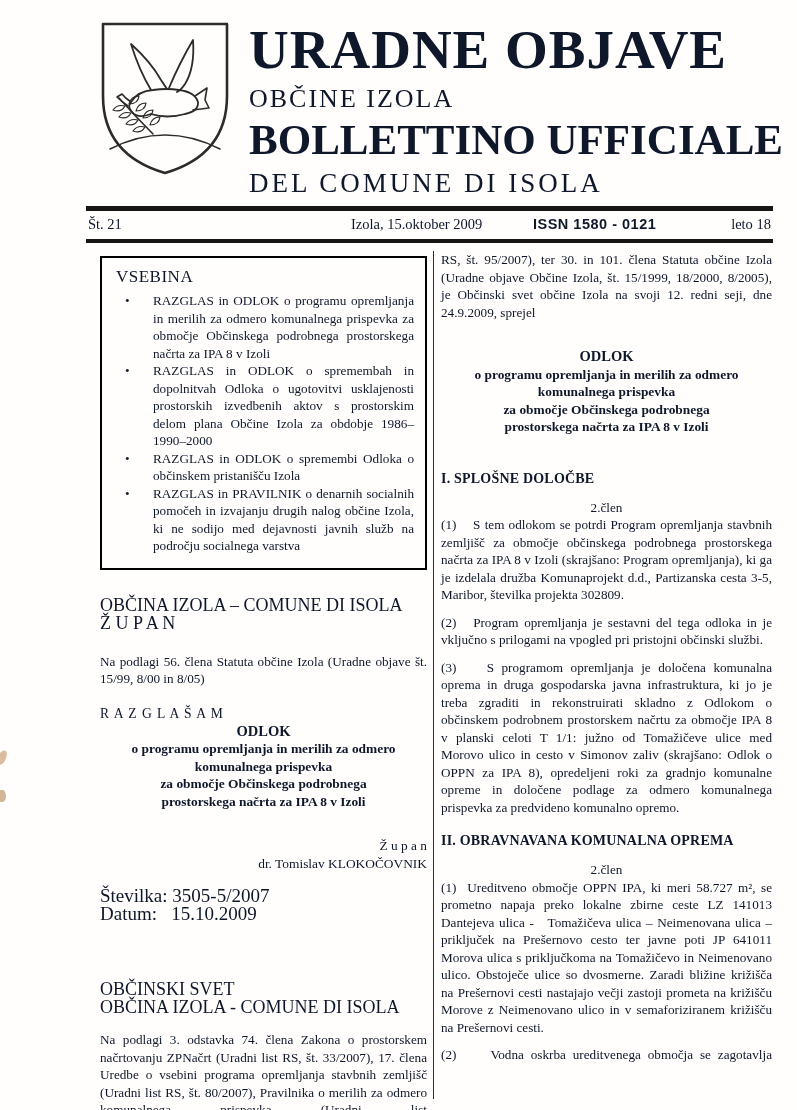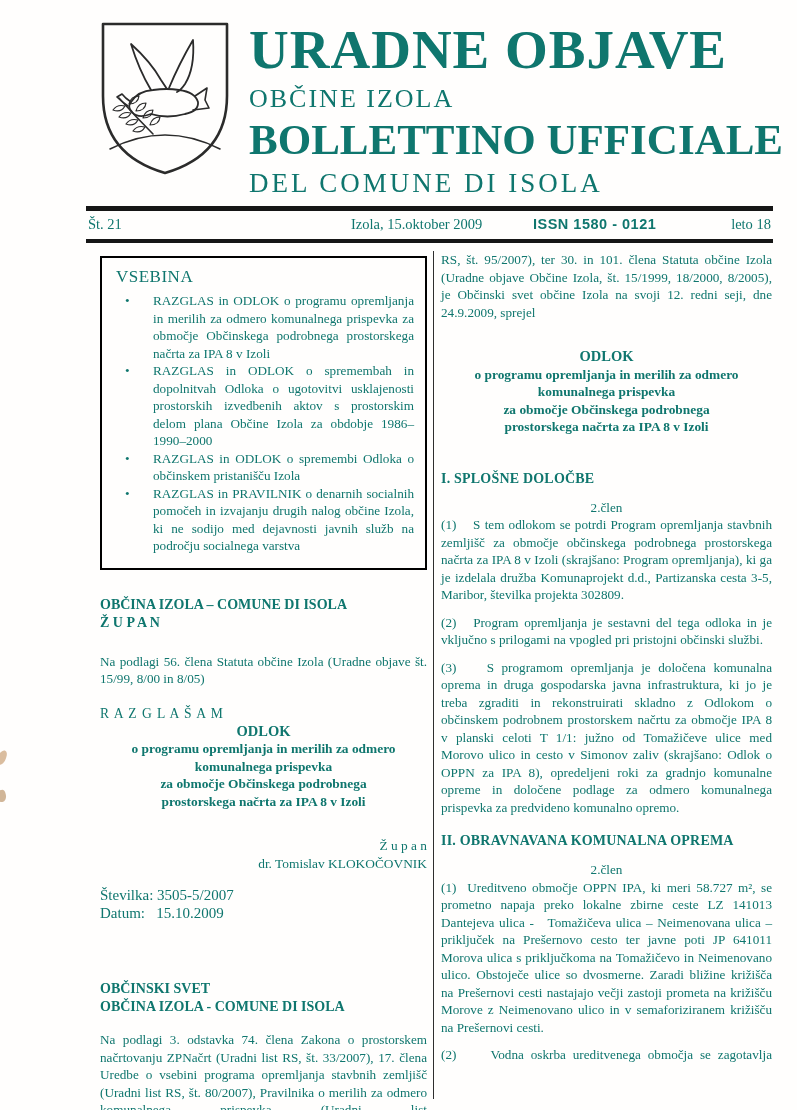--- a/index.html
+++ b/index.html
@@ -1,18 +1,18 @@
 <!DOCTYPE html>
 <html lang="sl"><head>
 <meta charset="utf-8">
 <style>
   html,body { margin:0; padding:0; background:#ffffff; }
   .page {
     position:relative; width:797px; height:1110px; margin:0 auto;
-    background:#fffefd; color:#0f766e; overflow:hidden;
+    background:#fffefd; color:#0f172a; overflow:hidden;
     font-family:"Liberation Serif", serif;
   }
 
   
   .masthead { display:flex; align-items:flex-start; padding:18px 40px 0 95px; }
   .crest { width:140px; height:160px; flex:0 0 auto; }
   .mast-titles { margin-left:14px; padding-top:4px; }
   .mast-titles > div { line-height:1; white-space:nowrap; }
   .t1 { font-size:55px; font-weight:bold; letter-spacing:1px; }
   .t2 { font-size:26px; letter-spacing:2px; margin-top:9px; }
@@ -45,27 +45,27 @@
   .pre { white-space:pre; }
 
   
   .toc-box { border:2px solid #000; padding:9px 11px 13px 11px; margin-top:5px; }
   .toc-title { font-size:17px; font-weight:normal; letter-spacing:.5px; padding-left:3px; margin-bottom:5px; }
   .toc-item { position:relative; padding-left:40px; }
   .toc-item::before { content:"\2022"; position:absolute; left:12px; top:0; }
 
   
   .org-block { margin-top:26px; }
-  .org-block div { font-size:14px; line-height:18px;font-weight:bold; }
+  .org-block div { font-size:18px; line-height:18px; }
   .mt-legal1 { margin-top:21px; }
   .proclaim { margin-top:18px; font-size:13.6px; letter-spacing:1px; }
   .decree { margin-top:1px; font-weight:bold; font-size:13.4px; line-height:17.5px; }
   .decree .dtitle { font-size:14.5px; }
   .sig-block { margin-top:27px; font-size:13.4px; line-height:17.5px; }
-  .num-block { margin-top:15px; font-size:15px; line-height:17.5px; }
+  .num-block { margin-top:15px; font-size:19px; line-height:17.5px; }
   .org2 { margin-top:58px; }
   .mt-legal2 { margin-top:15px; }
 
   .r-decree { margin-top:27px; }
   .sec-head { margin-top:35px; font-weight:bold; font-size:14px; letter-spacing:.2px; }
   .sec-head2 { margin-top:17px; }
   .art-head { margin-top:12px; }
   .par { margin-top:10px; }
   .par-first { margin-top:0; }
 

